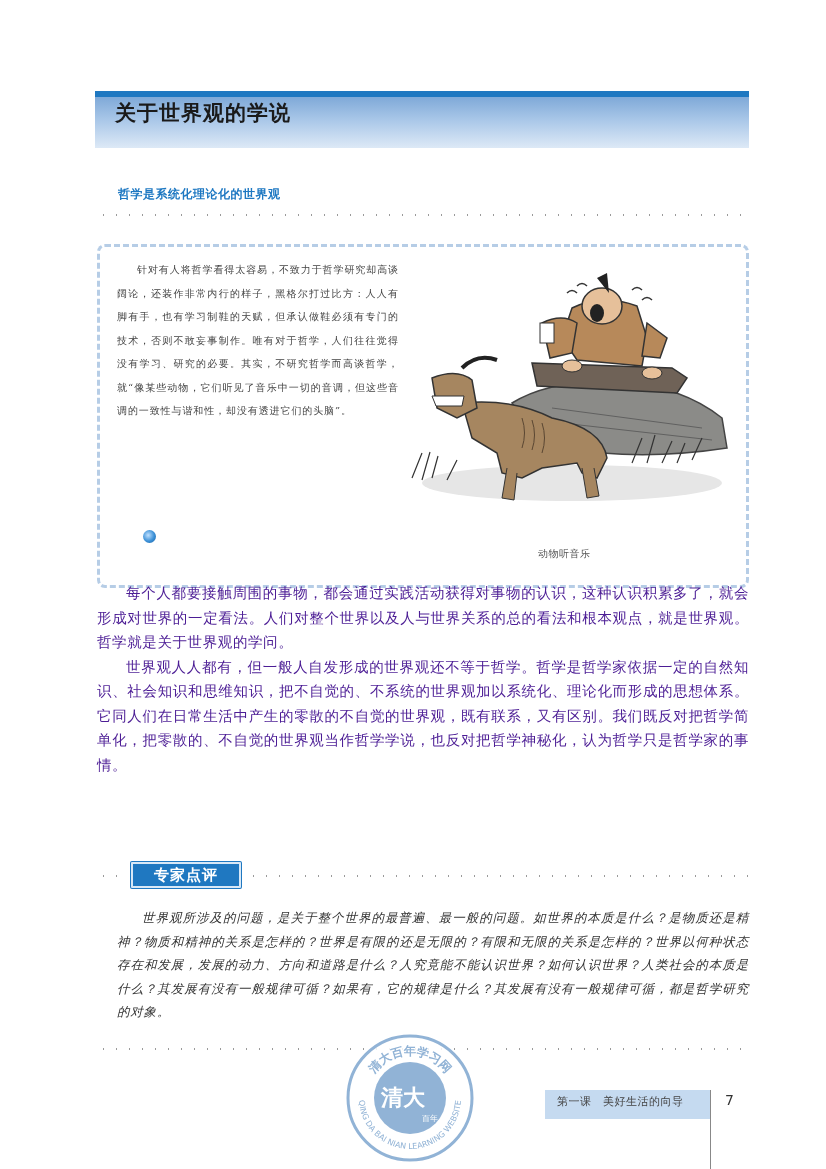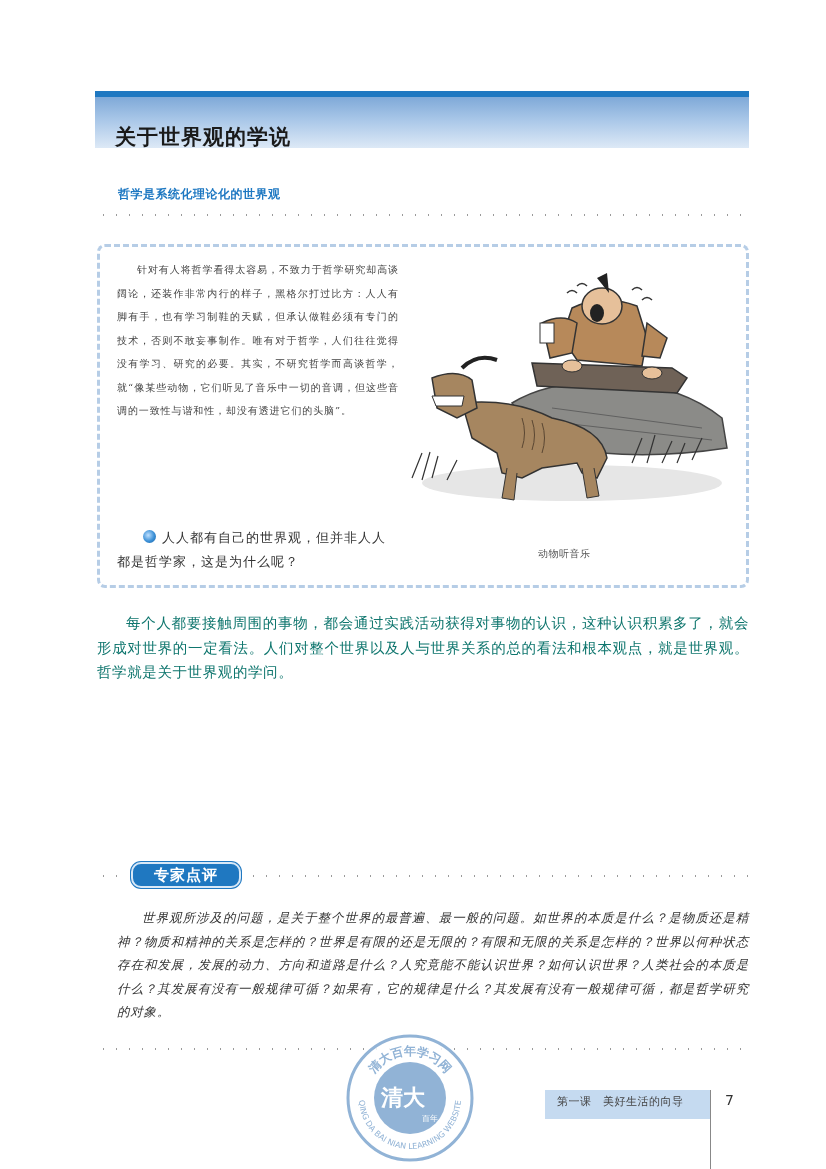--- a/index.html
+++ b/index.html
@@ -5,21 +5,21 @@
     * { margin: 0; padding: 0; box-sizing: border-box; }
     html, body { width: 826px; height: 1169px; background: #ffffff; overflow: hidden; }
     body { position: relative; font-family: "DejaVu Serif", "Liberation Serif", serif; color: #222; }
 
     .section-banner {
       position: absolute; left: 95px; top: 91px; width: 654px; height: 57px;
       background: linear-gradient(to bottom, #7fa9d8 0%, #a9c7e8 45%, #dde9f6 100%);
       border-top: 6px solid #1f78c1;
     }
     .section-banner .title {
-      position: absolute; left: 20px; top: 26px;
+      position: absolute; left: 20px; top: 2px;
       font-family: "DejaVu Serif", "Liberation Serif", serif;
       font-size: 21px; font-weight: bold; color: #1a1a1a; letter-spacing: 1px;
     }
 
     .sub-heading {
       position: absolute; left: 118px; top: 186px;
       font-family: "DejaVu Sans", "Liberation Sans", sans-serif;
       font-size: 12px; font-weight: bold; color: #1e78c2; letter-spacing: 0.5px;
     }
     .dot-rule {
@@ -53,30 +53,30 @@
     .cartoon {
       position: absolute; left: 402px; top: 268px; width: 340px; height: 240px;
     }
     .caption {
       position: absolute; left: 538px; top: 547px;
       font-family: "DejaVu Sans", "Liberation Sans", sans-serif;
       font-size: 10px; color: #555; letter-spacing: 0.5px;
     }
 
     .body-text {
-      position: absolute; left: 97px; top: 611px; width: 652px;
+      position: absolute; left: 97px; top: 581px; width: 652px;
       font-family: "DejaVu Serif", "Liberation Serif", serif;
-      font-size: 14.5px; line-height: 24.5px; color: #0f766e; text-align: justify;
+      font-size: 14.5px; line-height: 24.5px; color: #4c1d95; text-align: justify;
       letter-spacing: 0.6px;
     }
     .body-text p { text-indent: 2em; }
 
     .expert-tag {
       position: absolute; left: 131px; top: 862px; width: 110px; height: 26px;
-      background: #1f78c1; border-radius: 10px; border: 2px solid #d8e8f7;
+      background: #1f78c1; border-radius: 1px; border: 2px solid #d8e8f7;
       box-shadow: 0 0 0 1px #1f78c1;
       color: #fff; text-align: center;
       font-family: "DejaVu Sans", "Liberation Sans", sans-serif;
       font-size: 15px; font-weight: bold; line-height: 22px; letter-spacing: 1px;
     }
 
     .expert-text {
       position: absolute; left: 117px; top: 906px; width: 632px;
       font-family: "DejaVu Serif", "Liberation Serif", serif;
       font-style: italic;
@@ -113,21 +113,21 @@
 </div>
 
 <div class="sub-heading">哲学是系统化理论化的世界观</div>
 <div class="dot-rule" style="left:97px; top:214px; width:652px;"></div>
 
 <div class="story-box"></div>
 <div class="story-text">
   <p>针对有人将哲学看得太容易，不致力于哲学研究却高谈阔论，还装作非常内行的样子，黑格尔打过比方：人人有脚有手，也有学习制鞋的天赋，但承认做鞋必须有专门的技术，否则不敢妄事制作。唯有对于哲学，人们往往觉得没有学习、研究的必要。其实，不研究哲学而高谈哲学，就“像某些动物，它们听见了音乐中一切的音调，但这些音调的一致性与谐和性，却没有透进它们的头脑”。</p>
 </div>
 <div class="question">
-  <span class="q-icon"></span><span>人人都有自己的世界观，但并非人人都是哲学家，这是为什么呢？</span>
+  <span class="q-icon"></span>
 </div>
 
 <svg class="cartoon" viewBox="0 0 340 240" xmlns="http://www.w3.org/2000/svg">
 
   <ellipse cx="170" cy="215" rx="150" ry="18" fill="#e6e6e6"></ellipse>
 
   <path d="M110 135 Q150 110 220 115 Q280 118 320 150 L325 180 Q260 190 200 185 L140 178 Z" fill="#8b8b88" stroke="#444" stroke-width="1.5"></path>
   <path d="M150 140 L300 160 M160 155 L310 172" stroke="#555" stroke-width="0.8" fill="none"></path>
 
   <path d="M130 95 L270 100 L285 110 L275 125 L135 118 Z" fill="#6f6257" stroke="#333" stroke-width="1.5"></path>
@@ -157,20 +157,21 @@
   <path d="M180 200 L185 230 L197 228 L192 200" fill="#a68660" stroke="#333"></path>
 
   <path d="M120 150 q5 15 0 30 M130 152 q5 15 0 30 M140 155 q5 15 0 30" stroke="#5a4632" stroke-width="1" fill="none"></path>
 
   <path d="M10 210 l10 -25 M20 212 l8 -28 M30 210 l6 -22 M45 212 l10 -20 M230 195 l10 -25 M245 195 l8 -28 M260 195 l10 -22 M275 195 l8 -20 M290 192 l10 -22" stroke="#333" stroke-width="1.2" fill="none"></path>
 </svg>
 <div class="caption">动物听音乐</div>
 
 <div class="body-text">
   <p>每个人都要接触周围的事物，都会通过实践活动获得对事物的认识，这种认识积累多了，就会形成对世界的一定看法。人们对整个世界以及人与世界关系的总的看法和根本观点，就是世界观。哲学就是关于世界观的学问。</p>
+  <p>世界观人人都有，但一般人自发形成的世界观还不等于哲学。哲学是哲学家依据一定的自然知识、社会知识和思维知识，把不自觉的、不系统的世界观加以系统化、理论化而形成的思想体系。它同人们在日常生活中产生的零散的不自觉的世界观，既有联系，又有区别。我们既反对把哲学简单化，把零散的、不自觉的世界观当作哲学学说，也反对把哲学神秘化，认为哲学只是哲学家的事情。</p>
 </div>
 
 <div class="dot-rule" style="left:97px; top:875px; width:32px;"></div>
 <div class="expert-tag">专家点评</div>
 <div class="dot-rule" style="left:247px; top:875px; width:502px;"></div>
 <div class="expert-text">
   <p>世界观所涉及的问题，是关于整个世界的最普遍、最一般的问题。如世界的本质是什么？是物质还是精神？物质和精神的关系是怎样的？世界是有限的还是无限的？有限和无限的关系是怎样的？世界以何种状态存在和发展，发展的动力、方向和道路是什么？人究竟能不能认识世界？如何认识世界？人类社会的本质是什么？其发展有没有一般规律可循？如果有，它的规律是什么？其发展有没有一般规律可循，都是哲学研究的对象。</p>
 </div>
 <div class="dot-rule" style="left:97px; top:1048px; width:652px;"></div>
 

